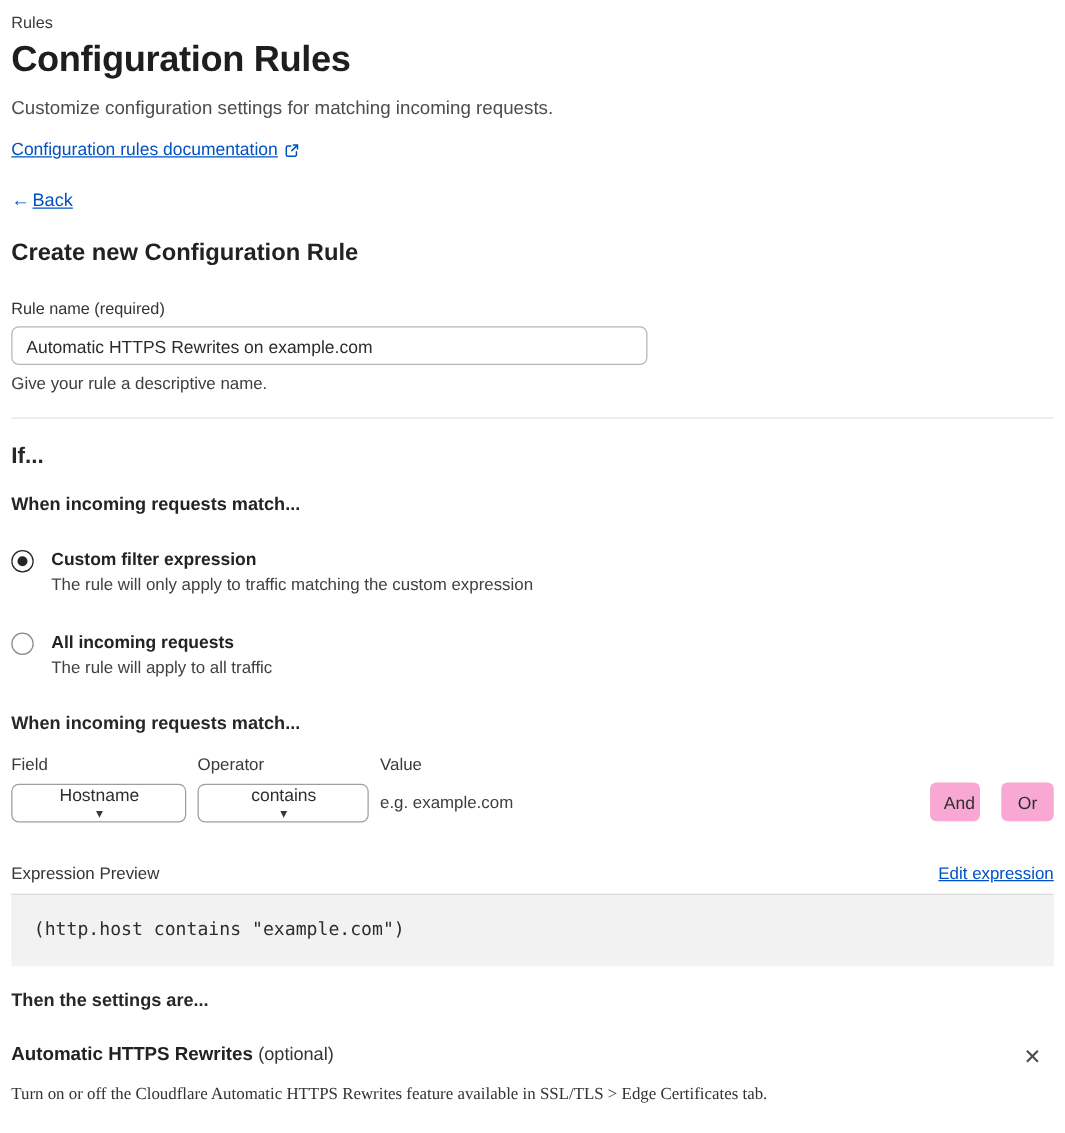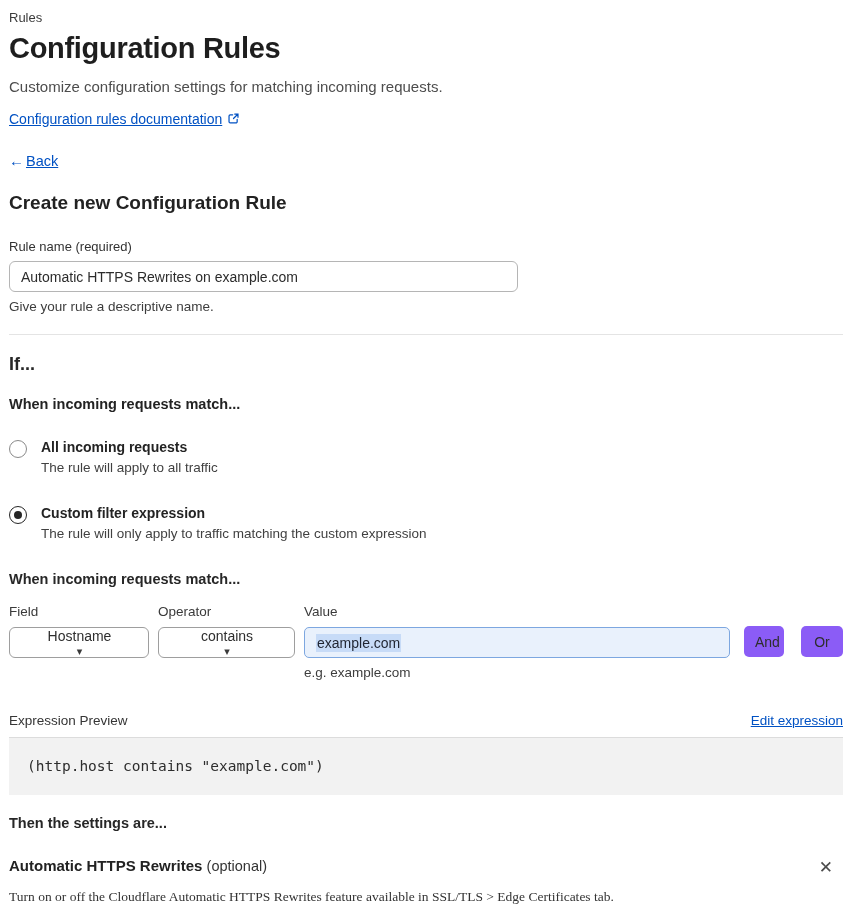--- a/index.html
+++ b/index.html
@@ -9,21 +9,21 @@
     color:#272727;
     -webkit-font-smoothing:antialiased;
   }
   .page { padding:10px 9px 0 9px; width:852px; }
 
   
   .breadcrumb { font-size:13px; color:#3b3b3b; margin-bottom:7px; }
   .page-title { font-size:29px; font-weight:700; color:#1e1e1e; letter-spacing:-0.3px; margin-bottom:13px; }
   .subtitle { font-size:15px; color:#4d4d4d; margin-bottom:16px; }
   a.link { color:#0051c3; text-decoration:underline; cursor:pointer; }
-  .doc-link-row { font-size:14px; margin-bottom:25px; display:flex; gap:5px; }
+  .doc-link-row { font-size:14px; margin-bottom:25px; display:flex; align-items:center; gap:5px; }
   .ext-icon { display:inline-block; width:13px; height:13px; position:relative; top:1px; }
   .back-row { font-size:14.5px; margin-bottom:23px; display:flex; align-items:center; }
   .back-arrow { color:#0051c3; font-size:15px; margin-right:2px; text-decoration:none; }
 
   
   .h2 { font-size:19px; font-weight:700; color:#222; margin-bottom:25px; }
   .field-label { font-size:13px; color:#323232; margin-bottom:7px; }
   .text-input {
     width:509px; height:31px; border:1px solid #b5b5b5; border-radius:6px;
     padding:0 11px; font-size:14px; font-family:inherit; color:#2c2c2c; background:#fff;
@@ -64,21 +64,21 @@
   .col-field { width:140px; margin-right:9px; }
   .col-operator { width:137px; margin-right:9px; }
   .col-value { flex:1 1 auto; margin-right:14px; }
   .value-box {
     height:31px; border:1px solid #7da7e0; border-radius:5px; background:#e9f1fc;
     display:flex; align-items:center; padding:0 11px; font-size:14px; color:#1f2430;
   }
   .value-box .sel { background:#c7dbf7; padding:1px 1px; }
   .andor-wrap { display:flex; padding-top:22px; }
   .btn-gray {
-    height:31px; border:none; border-radius:5px; background:#8b5cf6; color:#2e2e2e;
+    height:31px; border:none; border-radius:5px; background:#f9a8d4; color:#2e2e2e;
     font-size:14px; font-family:inherit; cursor:pointer; padding:0 11px;
   }
   .btn-and { width:40px; margin-right:17px; }
   .btn-or { width:42px; }
 
   
   .expr-section { margin-top:33px; }
   .expr-header { display:flex; justify-content:space-between; align-items:baseline; margin-bottom:9px; }
   .expr-label { font-size:13.5px; color:#353535; }
   .expr-edit { font-size:13.5px; }
@@ -126,33 +126,33 @@
 
   <div class="field-label">Rule name (required)</div>
   <input type="text" class="text-input" value="Automatic HTTPS Rewrites on example.com" style="">
   <div class="help-text">Give your rule a descriptive name.</div>
 
   <hr class="divider">
 
   <h2 class="h2-if">If...</h2>
   <div class="bold-lead">When incoming requests match...</div>
 
+  <div class="radio-option selected">
+    <span class="radio-circle"></span>
+    <span>
+      <div class="radio-title">Custom filter expression</div>
+      <div class="radio-desc">The rule will only apply to traffic matching the custom expression</div>
+    </span>
+  </div>
+
   <div class="radio-option">
     <span class="radio-circle"></span>
     <span>
       <div class="radio-title">All incoming requests</div>
       <div class="radio-desc">The rule will apply to all traffic</div>
-    </span>
-  </div>
-
-  <div class="radio-option selected">
-    <span class="radio-circle"></span>
-    <span>
-      <div class="radio-title">Custom filter expression</div>
-      <div class="radio-desc">The rule will only apply to traffic matching the custom expression</div>
     </span>
   </div>
 
   <div class="builder-heading">When incoming requests match...</div>
 
   <div class="controls-row">
     <div class="ctl-col col-field">
       <div class="ctl-label">Field</div>
       <div class="select">
         <span>Hostname</span>
@@ -163,23 +163,20 @@
     <div class="ctl-col col-operator">
       <div class="ctl-label">Operator</div>
       <div class="select">
         <span>contains</span>
         <span class="caret">▾</span>
       </div>
     </div>
 
     <div class="ctl-col col-value">
       <div class="ctl-label">Value</div>
-      <div class="value-box">
-        <span class="sel">example.com</span>
-      </div>
       <div class="help-text">e.g. example.com</div>
     </div>
 
     <div class="andor-wrap">
       <button class="btn-gray btn-and">And</button>
       <button class="btn-gray btn-or">Or</button>
     </div>
   </div>
 
   <div class="expr-section">

